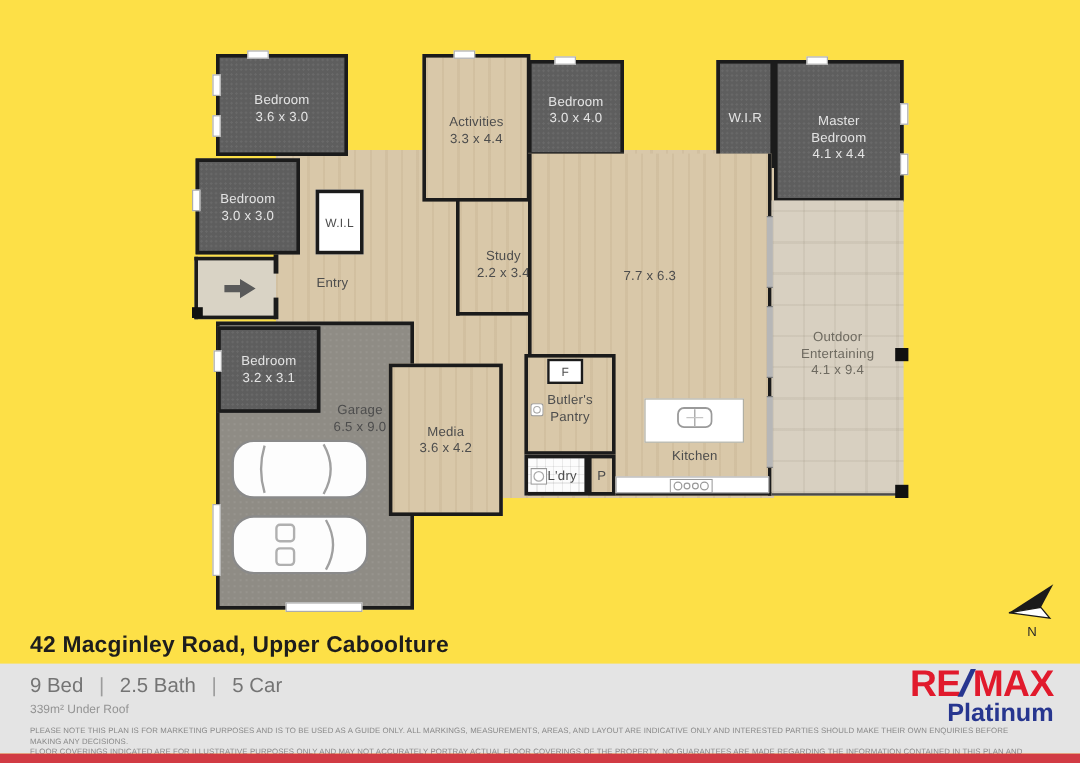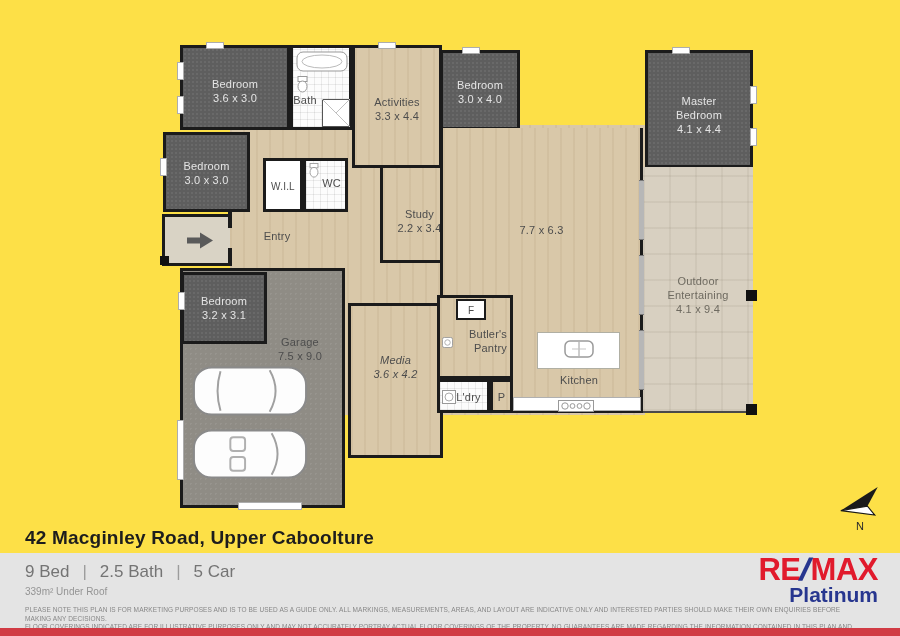--- a/index.html
+++ b/index.html
@@ -79,43 +79,20 @@
       </span>
     </div>
 
     <div class="room carpet" style="left:180px;top:45px;width:110px;height:85px;">
       <div class="rlabel dark-label" style="top:30px;">
         <span>Bedroom</span>
         <span>3.6 x 3.0</span>
       </div>
     </div>
 
-    <div class="room wet" style="left:290px;top:45px;width:62px;height:85px;">
-      <span class="fixture" style="left:3px;top:3px;">
-        <svg width="52" height="21" viewBox="0 0 52 21">
-            <rect x="1" y="1" width="50" height="19" rx="6" fill="#fff" stroke="#999"></rect>
-            <ellipse cx="26" cy="10.5" rx="20" ry="6.5" fill="none" stroke="#bbb"></ellipse>
-          </svg>
-      </span>
-      <span class="fixture" style="left:3px;top:28px;">
-        <svg width="13" height="17" viewBox="0 0 13 17">
-            <rect x="2" y="0.5" width="9" height="5" fill="#fff" stroke="#999"></rect>
-            <ellipse cx="6.5" cy="10.5" rx="4.5" ry="5.5" fill="#fff" stroke="#999"></ellipse>
-          </svg>
-      </span>
-      <span class="fixture" style="left:29px;top:51px;">
-        <svg width="28" height="28" viewBox="0 0 28 28">
-            <rect x="0.5" y="0.5" width="27" height="27" fill="#fff" stroke="#555"></rect>
-            <path d="M0 0 L28 28 M28 0 L14 14" stroke="#c0c0c0" fill="none"></path>
-          </svg>
-      </span>
-      <div class="rlabel" style="top:46px;left:-10px;right:auto;width:44px;">
-        <span>Bath</span>
-      </div>
-    </div>
 
     <div class="room timber" style="left:352px;top:45px;width:90px;height:123px;">
       <div class="rlabel" style="top:48px;">
         <span>Activities</span>
         <span>3.3 x 4.4</span>
       </div>
     </div>
 
     <div class="room carpet" style="left:440px;top:50px;width:80px;height:80px;">
       <div class="rlabel dark-label" style="top:26px;">
@@ -124,20 +101,25 @@
       </div>
     </div>
 
     <div class="room carpet" style="left:440px;top:127px;width:80px;height:24px;">
       <span class="fixture" style="left:8px;top:7px;width:60px;height:5px;background:#fff;border:1px solid #999;"></span>
     </div>
 
 
     <div class="room plainwhite" style="left:520px;top:145px;width:77px;height:23px;border-top:none;"></div>
 
+    <div class="room carpet" style="left:597px;top:50px;width:48px;height:90px;">
+      <div class="rlabel dark-label" style="top:40px;">
+        <span>W.I.R</span>
+      </div>
+    </div>
 
     <div class="room carpet" style="left:645px;top:50px;width:108px;height:118px;">
       <div class="rlabel dark-label" style="top:42px;left:14px;right:14px;">
         <span>Master Bedroom</span>
         <span>4.1 x 4.4</span>
       </div>
     </div>
 
     <div class="room carpet" style="left:163px;top:132px;width:87px;height:80px;">
       <div class="rlabel dark-label" style="top:25px;">
@@ -145,31 +127,20 @@
         <span>3.0 x 3.0</span>
       </div>
     </div>
 
     <div class="room plainwhite" style="left:263px;top:158px;width:40px;height:54px;">
       <div class="rlabel" style="top:20px;font-size:10px;">
         <span>W.I.L</span>
       </div>
     </div>
 
-    <div class="room wet" style="left:303px;top:158px;width:45px;height:54px;">
-      <span class="fixture" style="left:2px;top:2px;">
-        <svg width="12" height="15" viewBox="0 0 13 17">
-            <rect x="2" y="0.5" width="9" height="5" fill="#fff" stroke="#999"></rect>
-            <ellipse cx="6.5" cy="10.5" rx="4.5" ry="5.5" fill="#fff" stroke="#999"></ellipse>
-          </svg>
-      </span>
-      <div class="rlabel" style="top:16px;left:12px;">
-        <span>WC</span>
-      </div>
-    </div>
 
     <div class="room timber" style="left:380px;top:165px;width:76px;height:98px;border-right:none;">
       <div class="rlabel" style="top:40px;">
         <span>Study</span>
         <span>2.2 x 3.4</span>
       </div>
     </div>
 
     <div class="room timber" style="left:440px;top:128px;width:203px;height:285px;border-top:none;">
       <div class="rlabel" style="top:96px;">
@@ -200,39 +171,39 @@
         <svg width="118" height="58" viewBox="0 0 120 58">
           <rect x="3" y="5" width="114" height="48" rx="18" fill="#fdfdfd" stroke="#8a8a8a" stroke-width="2"></rect>
           <path d="M82 8 Q 94 29 82 50" fill="none" stroke="#a0a0a0" stroke-width="2"></path>
           <rect x="40" y="12" width="15" height="14" rx="3" fill="none" stroke="#b0b0b0" stroke-width="2"></rect>
           <rect x="40" y="32" width="15" height="14" rx="3" fill="none" stroke="#b0b0b0" stroke-width="2"></rect>
         </svg>
       </span>
     </div>
     <div class="float-label gar-label" style="left:252px;top:336px;width:96px;">
       <span>Garage</span>
-      <span>7.5 x 9.0</span>
+      <span>6.5 x 9.0</span>
     </div>
 
     <div class="room carpet" style="left:181px;top:272px;width:86px;height:72px;">
       <div class="rlabel dark-label" style="top:20px;">
         <span>Bedroom</span>
         <span>3.2 x 3.1</span>
       </div>
     </div>
 
-    <div class="room timber" style="left:348px;top:303px;width:95px;height:155px;font-style:italic;">
+    <div class="room timber" style="left:324px;top:303px;width:95px;height:127px;">
       <div class="rlabel" style="top:48px;">
         <span>Media</span>
         <span>3.6 x 4.2</span>
       </div>
     </div>
 
     <div class="room timber" style="left:437px;top:295px;width:76px;height:84px;">
-      <div class="rlabel" style="top:30px;left:3px;right:3px;text-align:right;">
+      <div class="rlabel" style="top:30px;left:3px;right:3px;">
         <span>Butler's Pantry</span>
       </div>
       <span class="fixture" style="left:2px;top:36px;">
         <svg width="11" height="11" viewBox="0 0 12 12">
             <rect x="0.5" y="0.5" width="11" height="11" rx="2" fill="#fff" stroke="#999"></rect>
             <circle cx="6" cy="6" r="3" fill="none" stroke="#aaa"></circle>
           </svg>
       </span>
     </div>
     <div class="boxfix" style="left:456px;top:299px;width:30px;height:21px;line-height:19px;">

